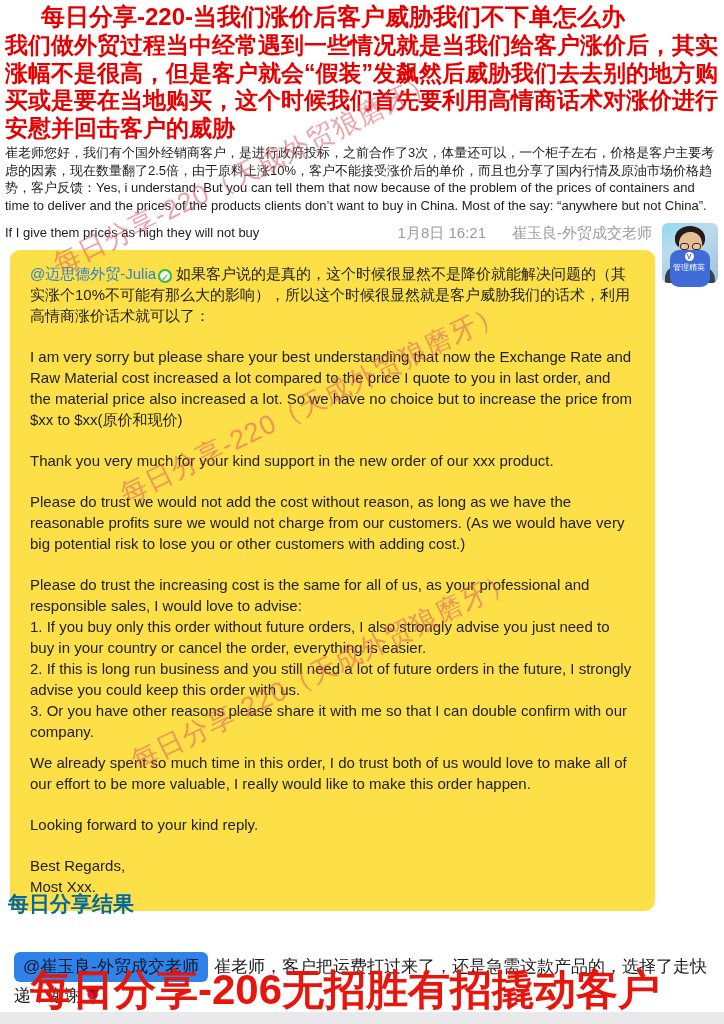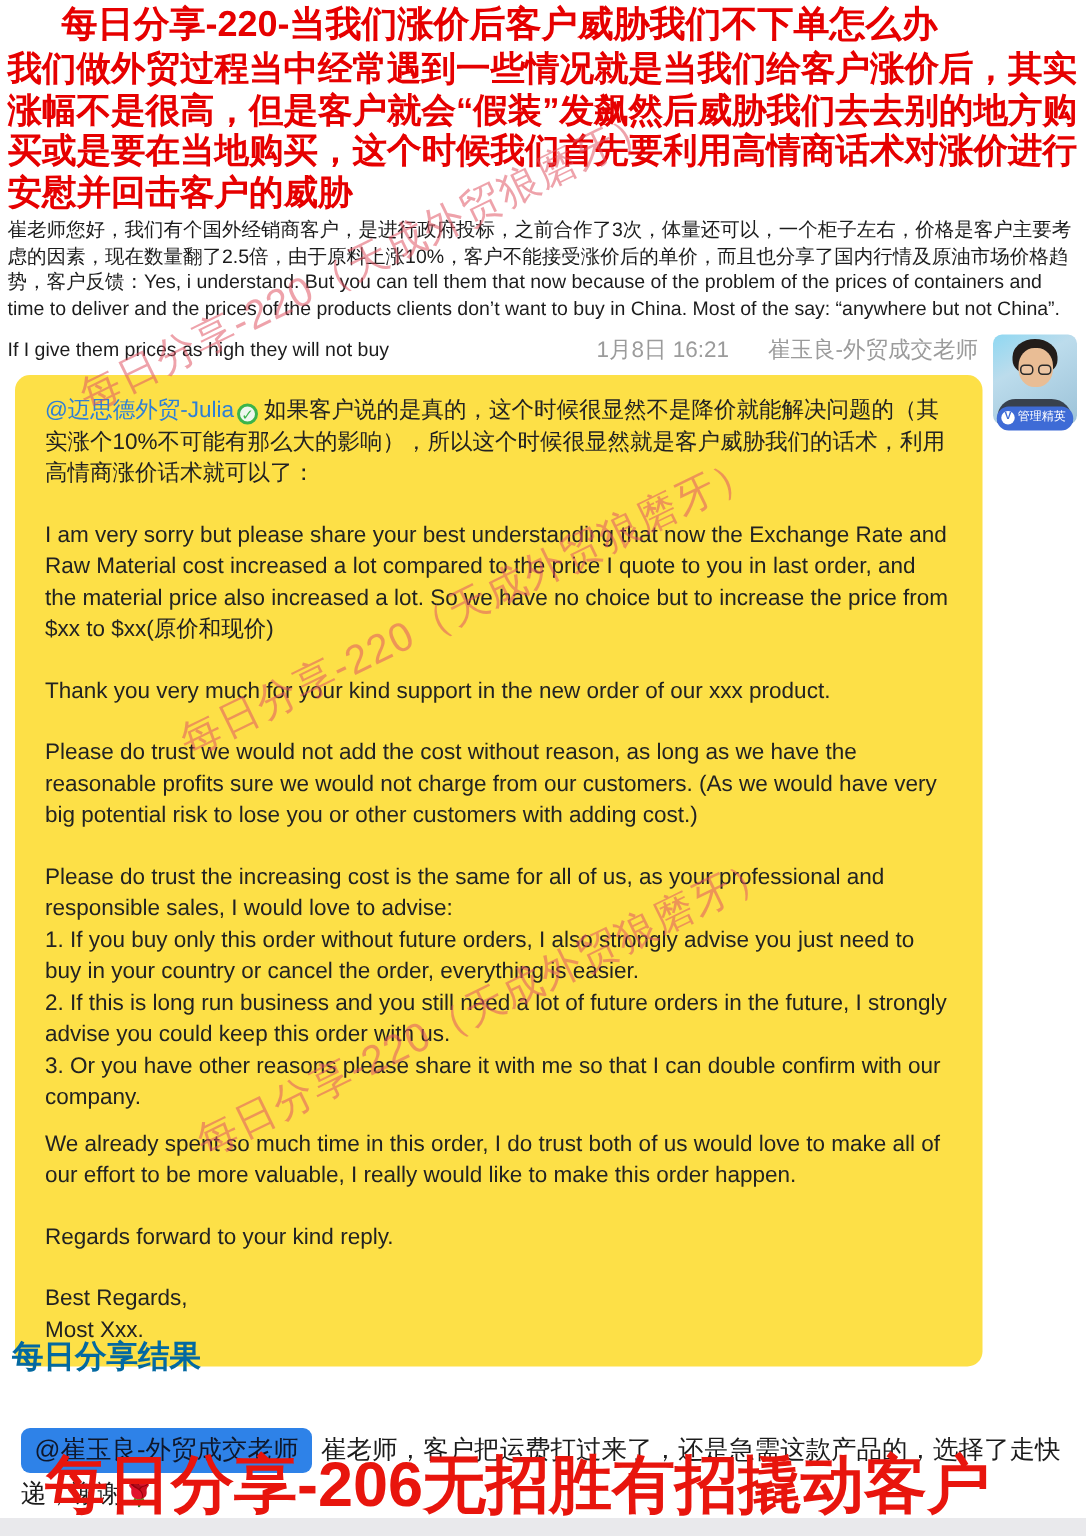--- a/index.html
+++ b/index.html
@@ -30,22 +30,22 @@
     background:#231d1a; border-radius:50% 50% 42% 42%; }
   .av-face { position:absolute; left:17px; top:9px; width:23px; height:26px;
     background:#e9bd95; border-radius:46%; }
   .av-glass-l { position:absolute; left:18px; top:20px; width:9px; height:7px;
     border:1.5px solid #2a2a2a; border-radius:3px; background:rgba(255,255,255,.15); }
   .av-glass-r { position:absolute; left:30px; top:20px; width:9px; height:7px;
     border:1.5px solid #2a2a2a; border-radius:3px; background:rgba(255,255,255,.15); }
   .av-body { position:absolute; bottom:0; left:3px; width:50px; height:17px;
     background:#38414e; border-radius:12px 14px 0 0; }
   .avatar-badge { position:absolute; bottom:-4px; left:50%; transform:translateX(-50%);
-    background:#3e6bd6; color:#fff; font-size:8px; line-height:10px; padding:2px 5px 4px 3px;
-    border-radius:9px; white-space:nowrap; display:flex; align-items:center; gap:2px; }
+    background:#3e6bd6; color:#fff; font-size:8px; line-height:10px; padding:2px 5px 14px 3px;
+    border-radius:9px; white-space:nowrap; display:flex; align-items:center; gap:2px;flex-direction:column; }
   .v-ic { display:inline-flex; align-items:center; justify-content:center;
     width:9px; height:9px; border-radius:50%; background:#fff; color:#3e6bd6;
     font-size:7px; font-weight:bold; }
 
   
   .bubble { position:absolute; left:10px; top:250px; width:645px; max-height:696px;
     background:#fde047; border-radius:10px; padding:13px 20px 14px 20px;
     font-size:15px; line-height:21px; color:#222; overflow:hidden; }
   .bubble p { margin:0; }
   .gap { margin-top:20px !important; }
@@ -115,21 +115,21 @@
   <div class="bubble">
     <p><span class="mention">@迈思德外贸-Julia</span><span class="verified">✓</span><span>如果客户说的是真的，这个时候很显然不是降价就能解决问题的（其实涨个10%不可能有那么大的影响），所以这个时候很显然就是客户威胁我们的话术，利用高情商涨价话术就可以了：</span></p>
     <p class="gap">I am very sorry but please share your best understanding that now the Exchange Rate and Raw Material cost increased a lot compared to the price I quote to you in last order, and the material price also increased a lot. So we have no choice but to increase the price from $xx to $xx(原价和现价)</p>
     <p class="gap">Thank you very much for your kind support in the new order of our xxx product.</p>
     <p class="gap">Please do trust we would not add the cost without reason, as long as we have the reasonable profits sure we would not charge from our customers. (As we would have very big potential risk to lose you or other customers with adding cost.)</p>
     <p class="gap">Please do trust the increasing cost is the same for all of us, as your professional and responsible sales, I would love to advise:</p>
     <p>1. If you buy only this order without future orders, I also strongly advise you just need to buy in your country or cancel the order, everything is easier.</p>
     <p>2. If this is long run business and you still need a lot of future orders in the future, I strongly advise you could keep this order with us.</p>
     <p>3. Or you have other reasons please share it with me so that I can double confirm with our company.</p>
     <p class="gap-sm">We already spent so much time in this order, I do trust both of us would love to make all of our effort to be more valuable, I really would like to make this order happen.</p>
-    <p class="gap">Regards forward to your kind reply.</p>
+    <p class="gap">Looking forward to your kind reply.</p>
     <p class="gap">Best Regards,</p>
     <p>Most Xxx.</p>
   </div>
 
   <div class="result-overlay">每日分享结果</div>
 
   <div class="footer-row">
     <span class="pill">@崔玉良-外贸成交老师</span><span>崔老师，客户把运费打过来了，还是急需这款产品的，选择了走快递，谢谢🌹</span>
   </div>
 

